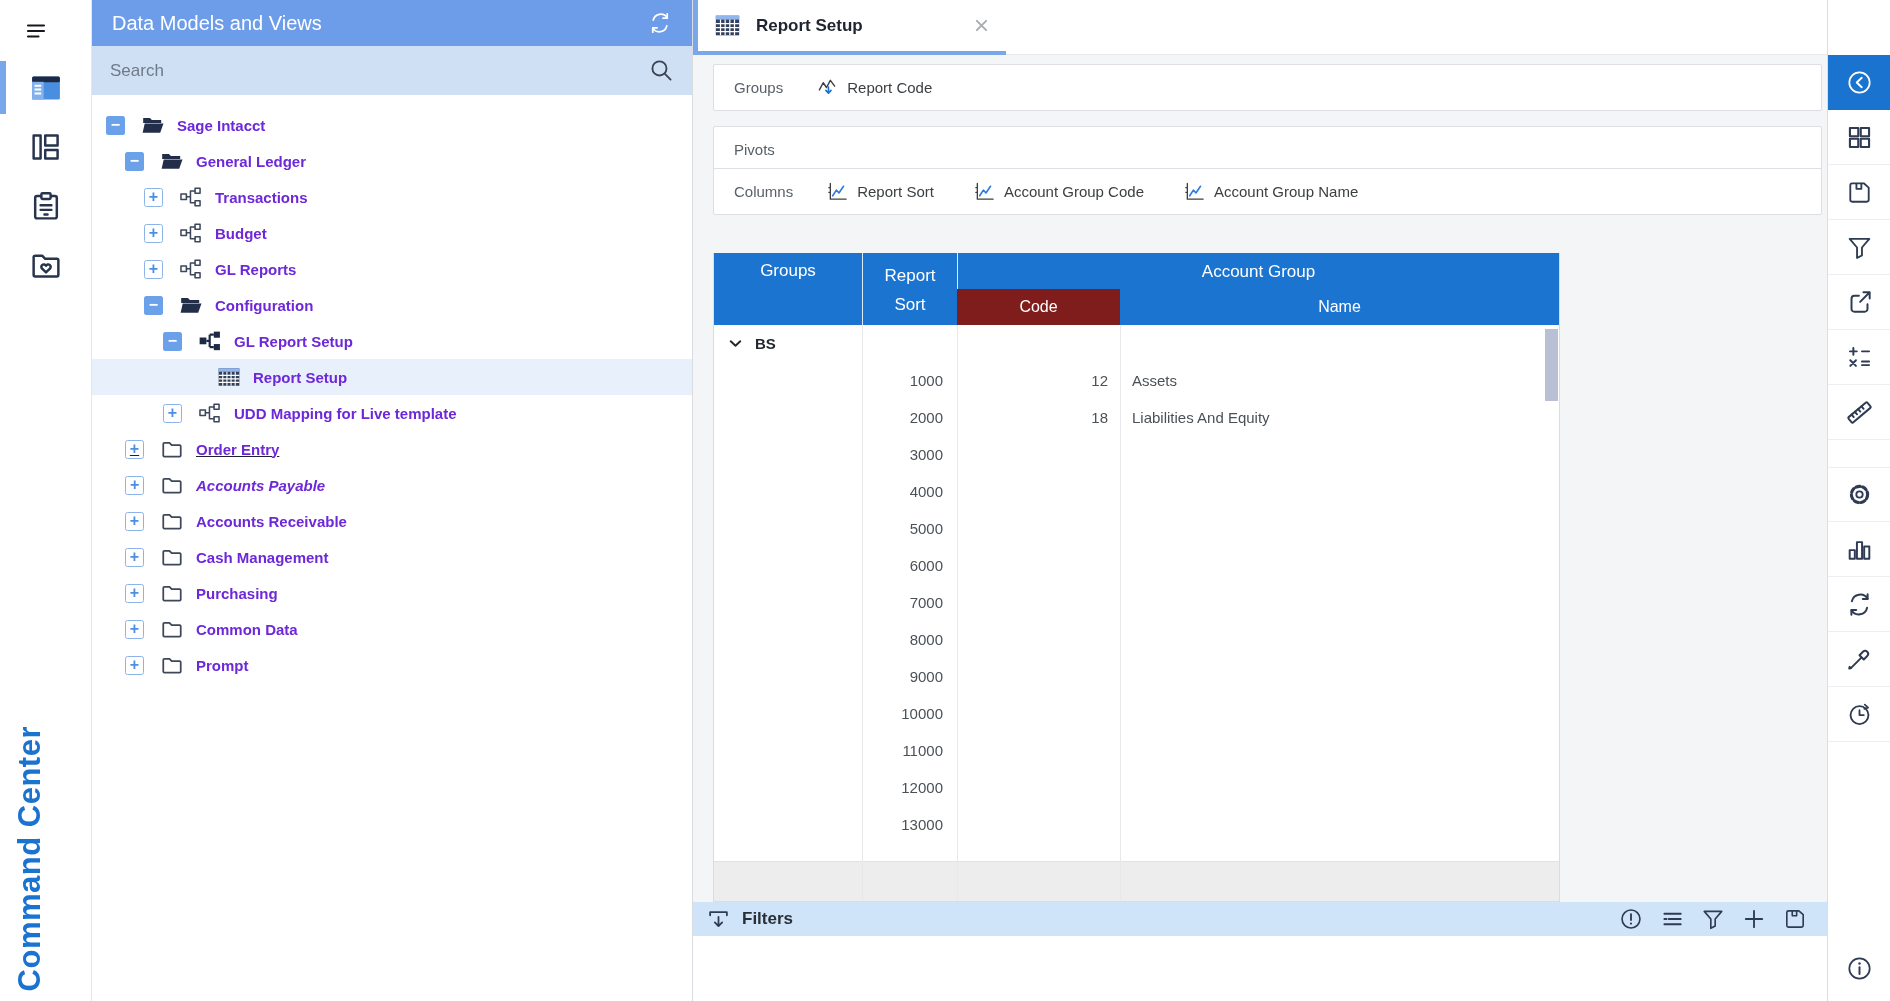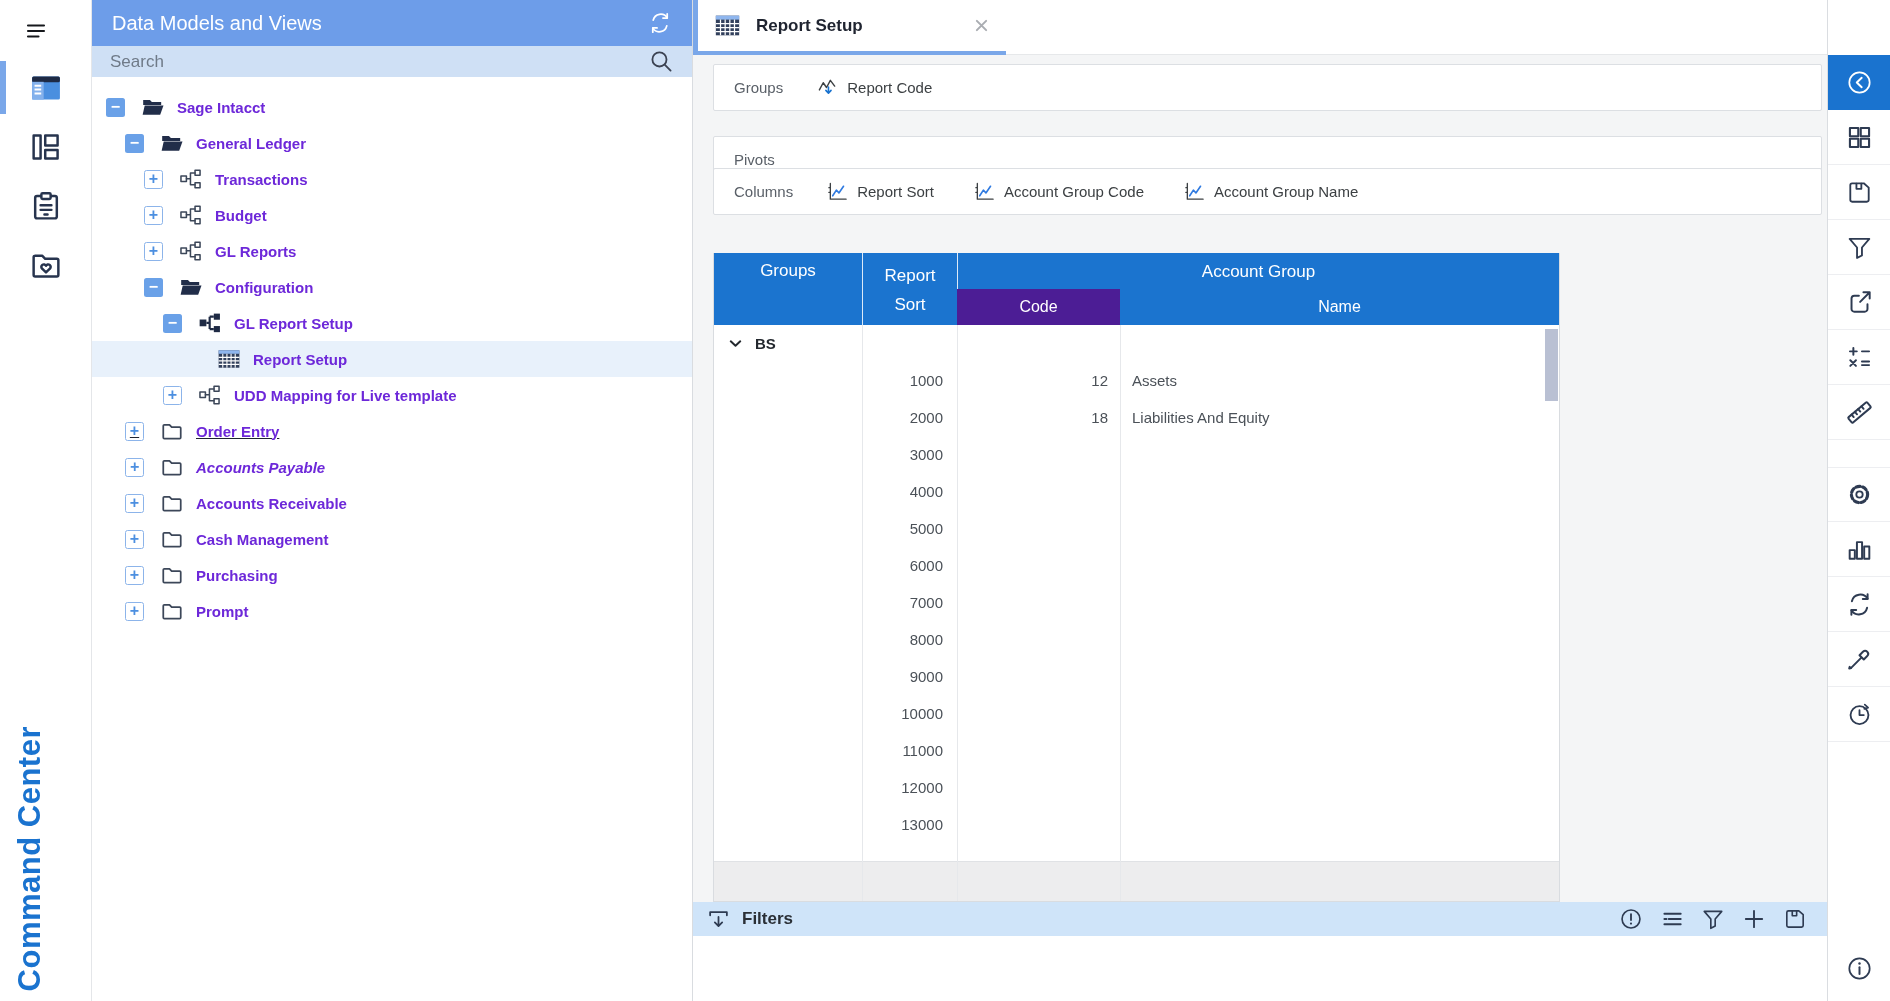--- a/index.html
+++ b/index.html
@@ -15,21 +15,21 @@
   .rail-item.active::before{content:"";position:absolute;left:0;top:3px;bottom:3px;width:6px;background:#7aa7e9}
   .rail-ic{color:#27344e}
   .rail-ic svg{width:34px;height:34px}
   .brand{position:absolute;left:12px;bottom:10px;writing-mode:vertical-rl;transform:rotate(180deg);font-size:31px;font-weight:600;color:#1a73cf;letter-spacing:.5px;white-space:nowrap}
 
   
   .sidebar{position:absolute;left:92px;top:0;width:601px;height:100%;background:#fff;border-right:1px solid #d9dce0;z-index:5}
   .sb-header{height:46px;background:#6d9de9;color:#fff;display:flex;align-items:center;padding:0 20px;font-size:20px;font-weight:500}
   .sb-refresh{margin-left:auto;color:#fff;cursor:pointer}
   .sb-refresh svg{width:24px;height:24px}
-  .sb-search{height:31px;background:#cfe0f5;display:flex;align-items:center;padding:0 18px}
+  .sb-search{height:49px;background:#cfe0f5;display:flex;align-items:center;padding:0 18px}
   .sb-search input{flex:1;background:transparent;border:none;outline:none;font-size:17px;color:#2c3340}
   .sb-search input::placeholder{color:#6f7a88}
   .sb-search .search-ic{color:#3b4252;cursor:pointer}
   .sb-search .search-ic svg{width:25px;height:25px}
   .tree{padding-top:12px}
   .tree-row{height:36px;display:flex;align-items:center;cursor:pointer;white-space:nowrap}
   .tree-row.selected{background:#e8f1fb}
   .toggle{width:19px;height:19px;flex:none;margin-right:14px;border-radius:2.5px;display:flex;align-items:center;justify-content:center;font-size:16px;font-weight:700;line-height:1}
   .toggle.minus{background:#6aa1e8;color:#fff}
   .toggle.minus::after{content:"\2212"}
@@ -56,21 +56,21 @@
   .chip-ic{color:#3c4043}
   .chip-ic svg{width:21px;height:21px}
   .chip-label{font-size:15px;color:#3c4043}
 
   
   .grid{position:absolute;left:20px;top:253px;width:847px;height:649px;background:#fff;border:1px solid #d9dce0;border-top:none}
   .g-header{position:absolute;top:0;left:0;right:0;height:72px;background:#1b74cf;color:#fff;display:grid;grid-template-columns:148px 95px 163px 1fr;grid-template-rows:36px 36px}
   .h-groups{grid-row:1/3;grid-column:1;text-align:center;padding-top:8px;font-size:17px}
   .h-report{grid-row:1/3;grid-column:2;text-align:center;padding-top:8px;font-size:17px;line-height:29px;border-left:1px solid rgba(255,255,255,.85)}
   .h-ag{grid-row:1;grid-column:3/5;text-align:center;line-height:38px;font-size:17px;border-left:1px solid rgba(255,255,255,.85)}
-  .h-code{grid-row:2;grid-column:3;background:#4c1d95;text-align:center;line-height:35px;font-size:16px}
+  .h-code{grid-row:2;grid-column:3;background:#7f1d1d;text-align:center;line-height:35px;font-size:16px}
   .h-name{grid-row:2;grid-column:4;text-align:center;line-height:35px;font-size:16px}
   .g-vline{position:absolute;top:72px;bottom:0;width:1px;background:#e6e8eb;z-index:1}
   .g-body{position:absolute;top:72px;left:0;right:0;bottom:40px;overflow:hidden}
   .g-row{display:grid;grid-template-columns:148px 95px 163px 1fr;height:37px}
   .c{height:100%;display:flex;align-items:center;font-size:15px;color:#4b5158;position:relative;z-index:2}
   .c.sort{justify-content:flex-end;padding-right:14px}
   .c.code{justify-content:flex-end;padding-right:12px}
   .c.name{padding-left:12px}
   .groups-cell{padding-left:12px;gap:10px}
   .g-group-label{font-weight:700;font-size:15px;color:#23282e}
@@ -317,20 +317,29 @@
         </span>
         <span class="tree-label">Purchasing</span>
       </div>
       <div class="tree-row" style="padding-left: 33px;">
         <span class="toggle plus"></span>
         <span class="tree-icon">
           <svg viewBox="0 0 22 22" width="22" height="22" fill="none" stroke="currentColor" stroke-width="1.6" stroke-linecap="round" stroke-linejoin="round">
             <path d="M3 17V6.3a1 1 0 0 1 1-1h4.7l2 2.1H18a1 1 0 0 1 1 1V17a1 1 0 0 1-1 1H4a1 1 0 0 1-1-1Z"></path>
           </svg>
         </span>
+        <span class="tree-label">Common Data</span>
+      </div>
+      <div class="tree-row" style="padding-left: 33px;">
+        <span class="toggle plus"></span>
+        <span class="tree-icon">
+          <svg viewBox="0 0 22 22" width="22" height="22" fill="none" stroke="currentColor" stroke-width="1.6" stroke-linecap="round" stroke-linejoin="round">
+            <path d="M3 17V6.3a1 1 0 0 1 1-1h4.7l2 2.1H18a1 1 0 0 1 1 1V17a1 1 0 0 1-1 1H4a1 1 0 0 1-1-1Z"></path>
+          </svg>
+        </span>
         <span class="tree-label">Prompt</span>
       </div>
     </div>
 </aside>
 
 <main class="main">
   <div class="tabbar">
     <div class="tab">
       <span class="tab-ic">
           <svg viewBox="0 0 22 22" width="22" height="22">
@@ -355,21 +364,21 @@
           <span class="chip-ic">
             <svg viewBox="0 0 22 22" width="22" height="22" fill="none" stroke="currentColor" stroke-width="1.6" stroke-linecap="round" stroke-linejoin="round">
               <path d="M2.5 13.5 6.5 6l3.5 5 4-7.5 4.5 6" stroke-width="1.5" stroke="#3c4043"></path>
               <path d="M12 10.5v6.3M9.3 14l2.7 3 2.7-3" stroke="#1a73cf" stroke-width="1.7"></path>
             </svg>
           </span>
           <span class="chip-label">Report Code</span>
         </div>
       </span>
   </div>
-  <div class="zone" style="top:136px">
+  <div class="zone" style="top:126px">
     <span class="zone-label">Pivots</span>
     <span id="pivots-chips" style="display:flex;align-items:center"></span>
   </div>
   <div class="zone" style="top:168px">
     <span class="zone-label">Columns</span>
     <span id="columns-chips" style="display:flex;align-items:center">
         <div class="chip">
           <span class="chip-ic">
             <svg viewBox="0 0 22 22" width="22" height="22" fill="none" stroke="currentColor" stroke-width="1.6" stroke-linecap="round" stroke-linejoin="round">
               <path d="M3.5 2.5v16.5H20M2 7h1.5M2 12h1.5" stroke-width="1.4" stroke="#3c4043"></path>

